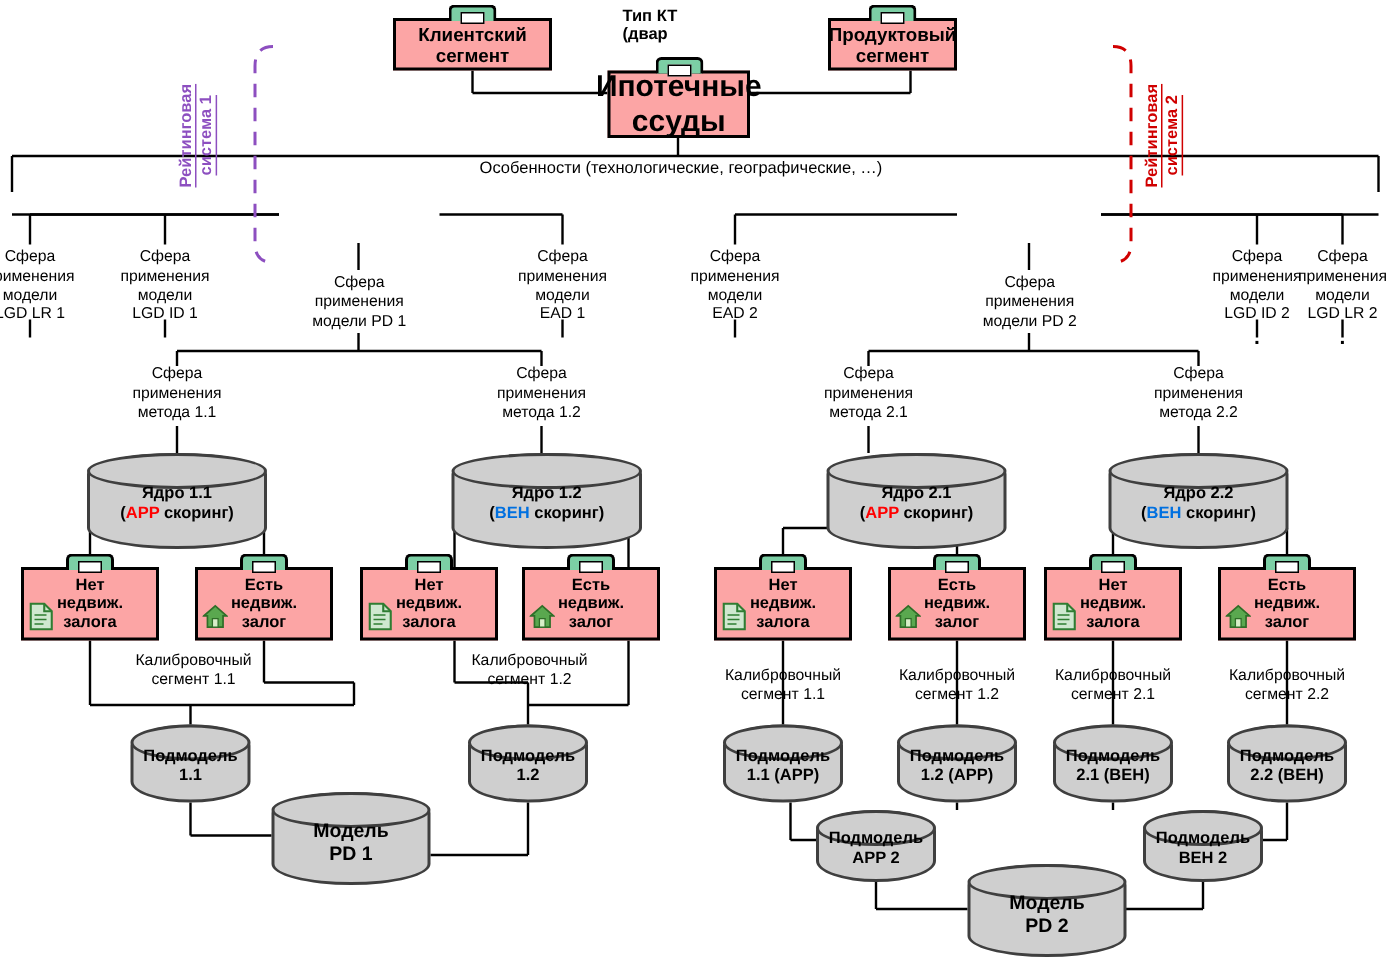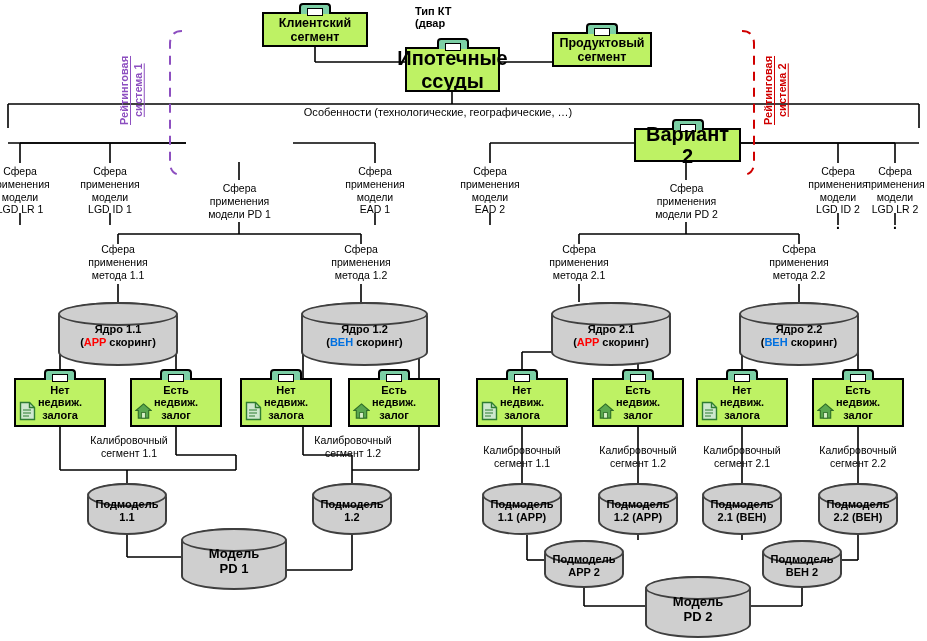--- a/index.html
+++ b/index.html
@@ -1,21 +1,21 @@
 <!DOCTYPE html>
 <html><head>
 <meta charset="utf-8">
 <style>
   html,body{margin:0;padding:0;background:#ffffff;}
   body{font-family:"Liberation Sans","DejaVu Sans",sans-serif;}
   #canvas{position:relative;width:927px;height:641px;background:#fff;overflow:hidden;}
   svg#wires{position:absolute;left:0;top:0;width:927px;height:641px;pointer-events:none;}
 
   
-  .bc{position:absolute;box-sizing:border-box;border:2px solid #000;background:#bef264;
+  .bc{position:absolute;box-sizing:border-box;border:2px solid #000;background:#fca5a5;
       display:flex;align-items:center;justify-content:center;text-align:center;
       font-weight:bold;color:#000;line-height:1.12;z-index:5;}
   .bc .handle{position:absolute;left:50%;transform:translateX(-50%);top:-11px;
       width:32px;height:11px;border:2px solid #000;border-bottom:none;background:#7ccfa5;
       border-top-left-radius:4px;border-top-right-radius:4px;box-sizing:border-box;}
   .bc .handle:after{content:"";position:absolute;left:50%;transform:translateX(-50%);
       top:3px;width:16px;height:8px;background:#fff;border:1px solid #000;box-sizing:border-box;}
   .bc .lbl{position:relative;z-index:2;padding:0 3px;}
 
   .bc.big{font-size:20px;}
@@ -181,32 +181,28 @@
     <span class="lbl" style="white-space:pre-line;font-size:12.5px;">Клиентский
 сегмент</span>
   </div>
 
   <div class="bc big" style="left:405px;top:47px;width:95px;height:45px;">
     <span class="handle"></span>
     <span class="lbl" style="white-space:pre-line;">Ипотечные
 ссуды</span>
   </div>
 
-  <div class="bc mid" style="left:552px;top:12px;width:100px;height:35px;margin-top:20px;">
+  <div class="bc mid" style="left:552px;top:12px;width:86px;height:35px;">
     <span class="handle"></span>
     <span class="lbl" style="white-space:pre-line;font-size:12.5px;">Продуктовый
 сегмент</span>
   </div>
 
-  <div class="lab" style="left:268px;top:106px;width:340px;font-size:11px;">Особенности (технологические, географические, …)</div>
-
-  <div class="bc big" style="left:634px;top:128px;width:107px;height:34px;">
-    <span class="handle"></span>
-    <span class="lbl">Вариант 2</span>
-  </div>
+  <div class="lab" style="left:284px;top:106px;width:340px;font-size:11px;">Особенности (технологические, географические, …)</div>
+
 
   <div class="lab" style="left:-17px;top:165px;width:74px;">Сфера
 применения
 модели
 LGD LR 1</div>
   <div class="lab" style="left:73px;top:165px;width:74px;">Сфера
 применения
 модели
 LGD ID 1</div>
   <div class="lab" style="left:186px;top:182px;width:107px;">Сфера

